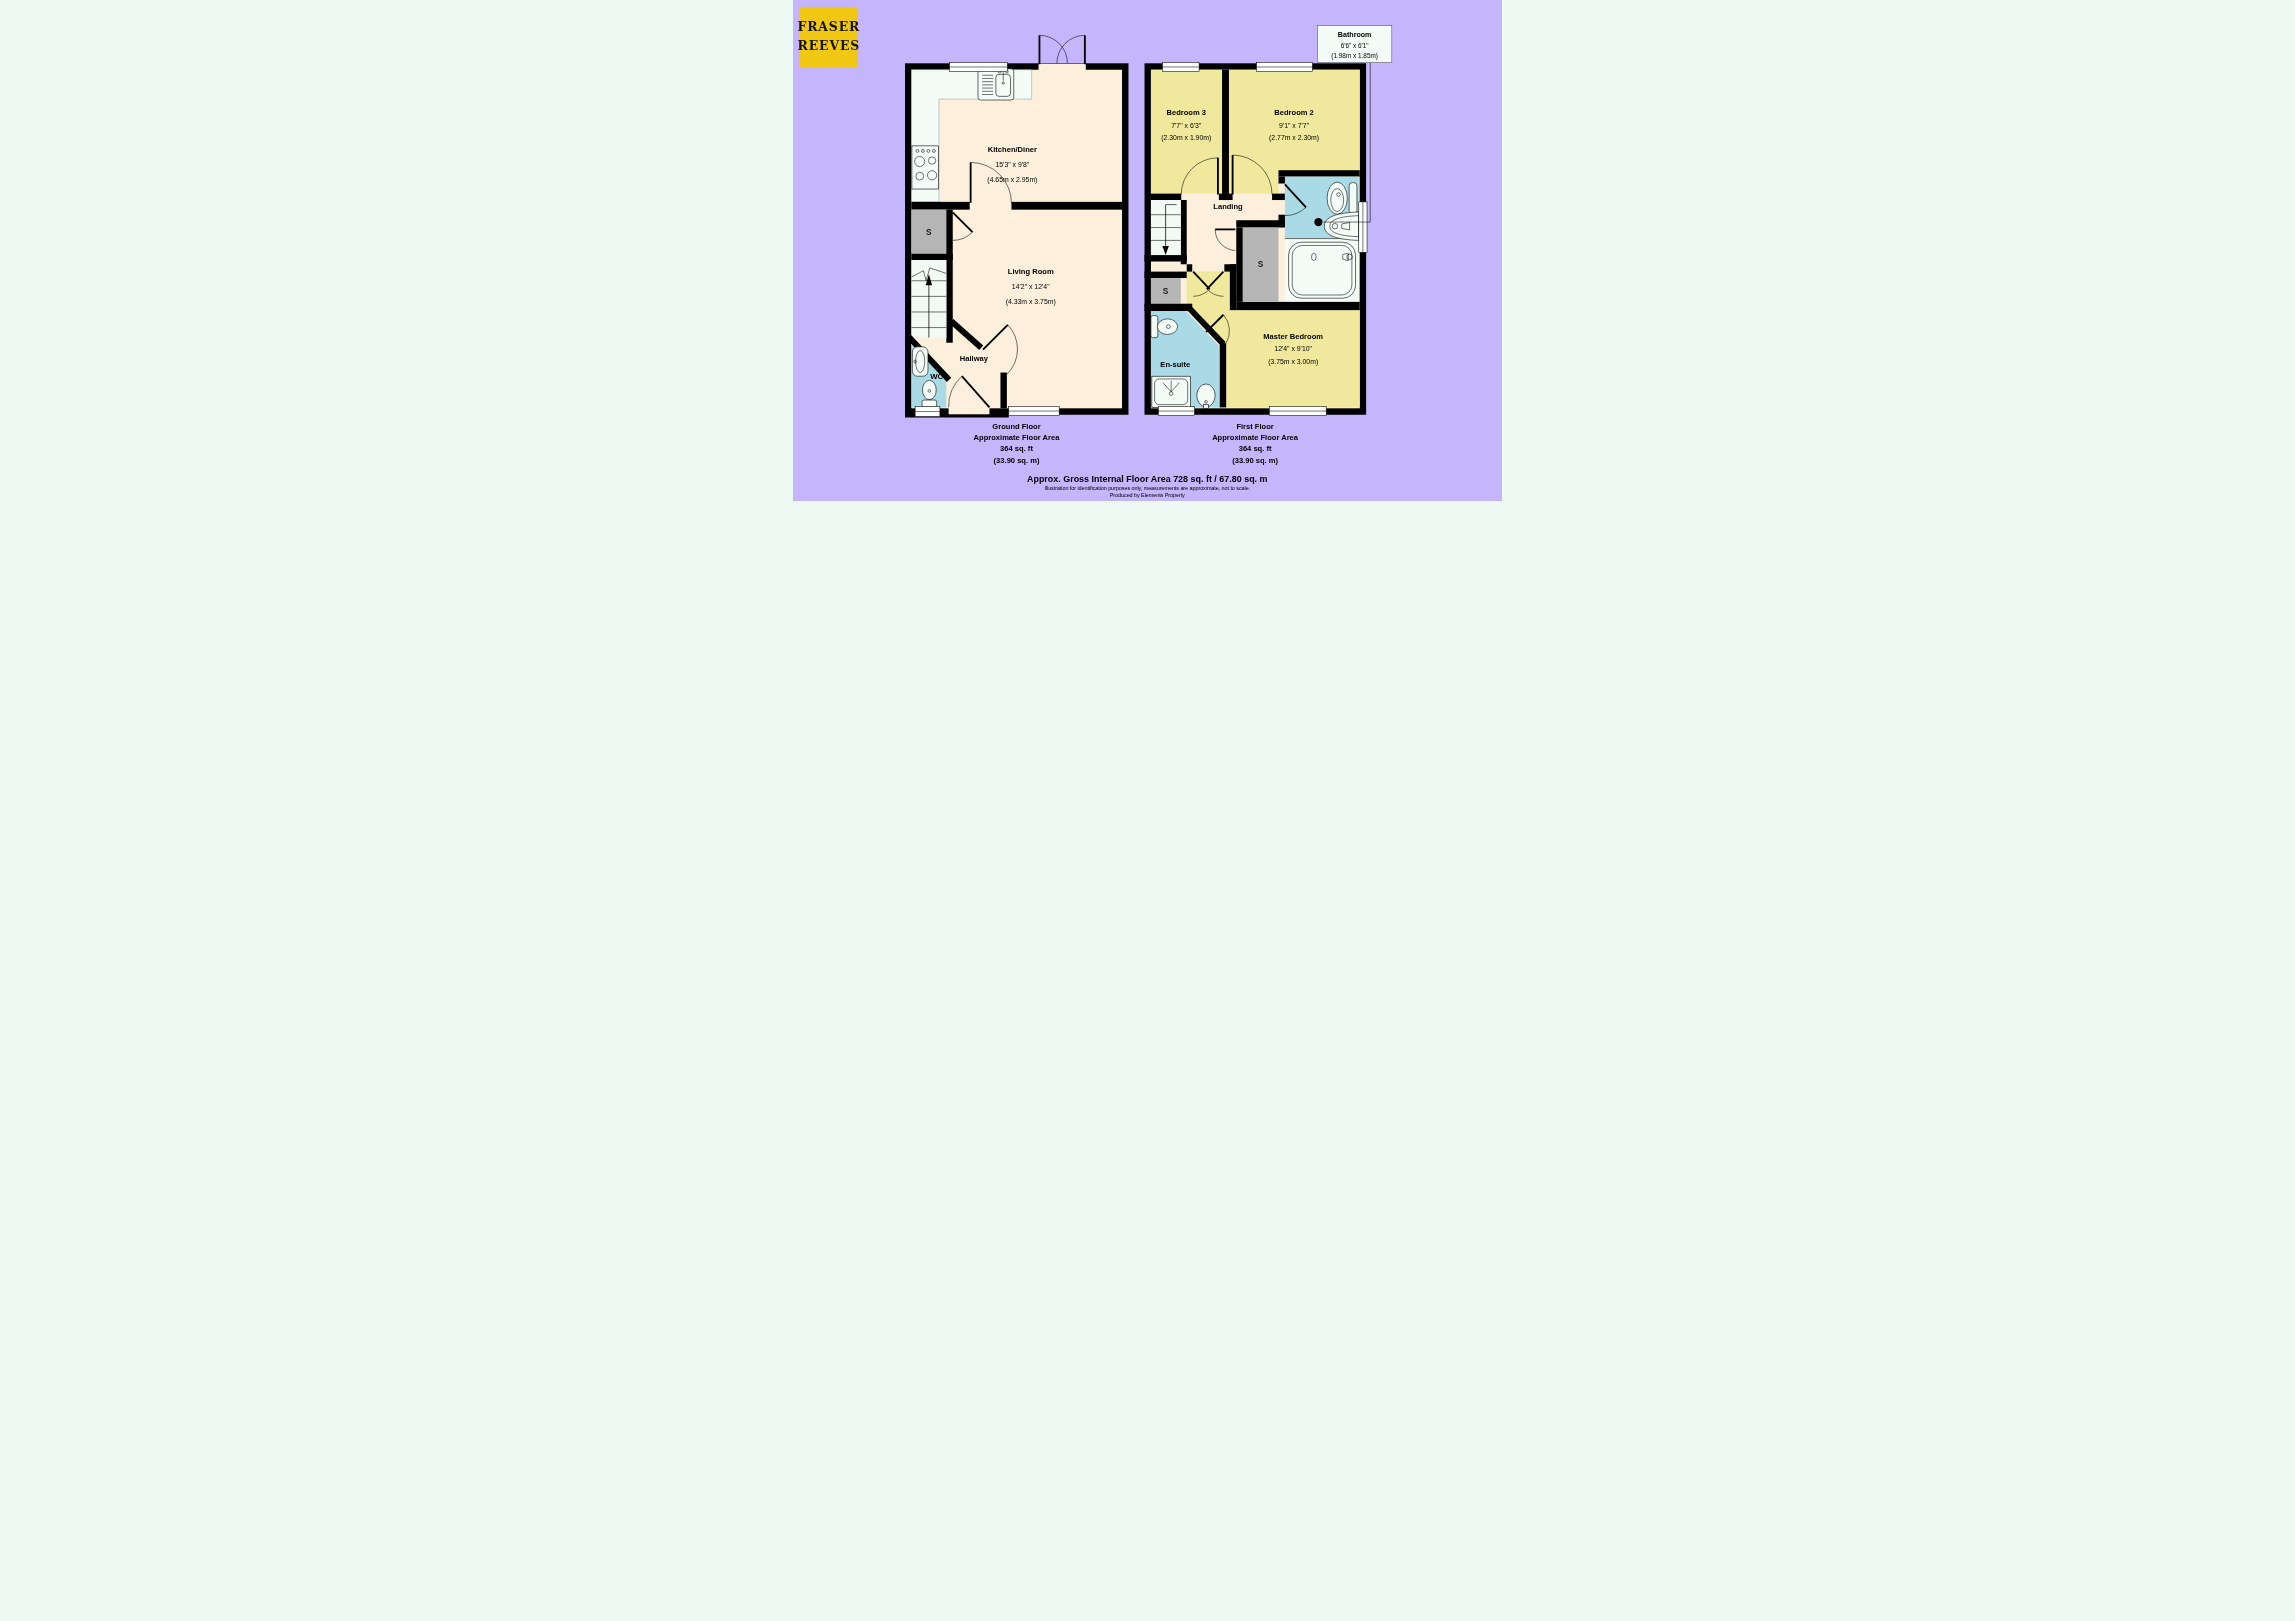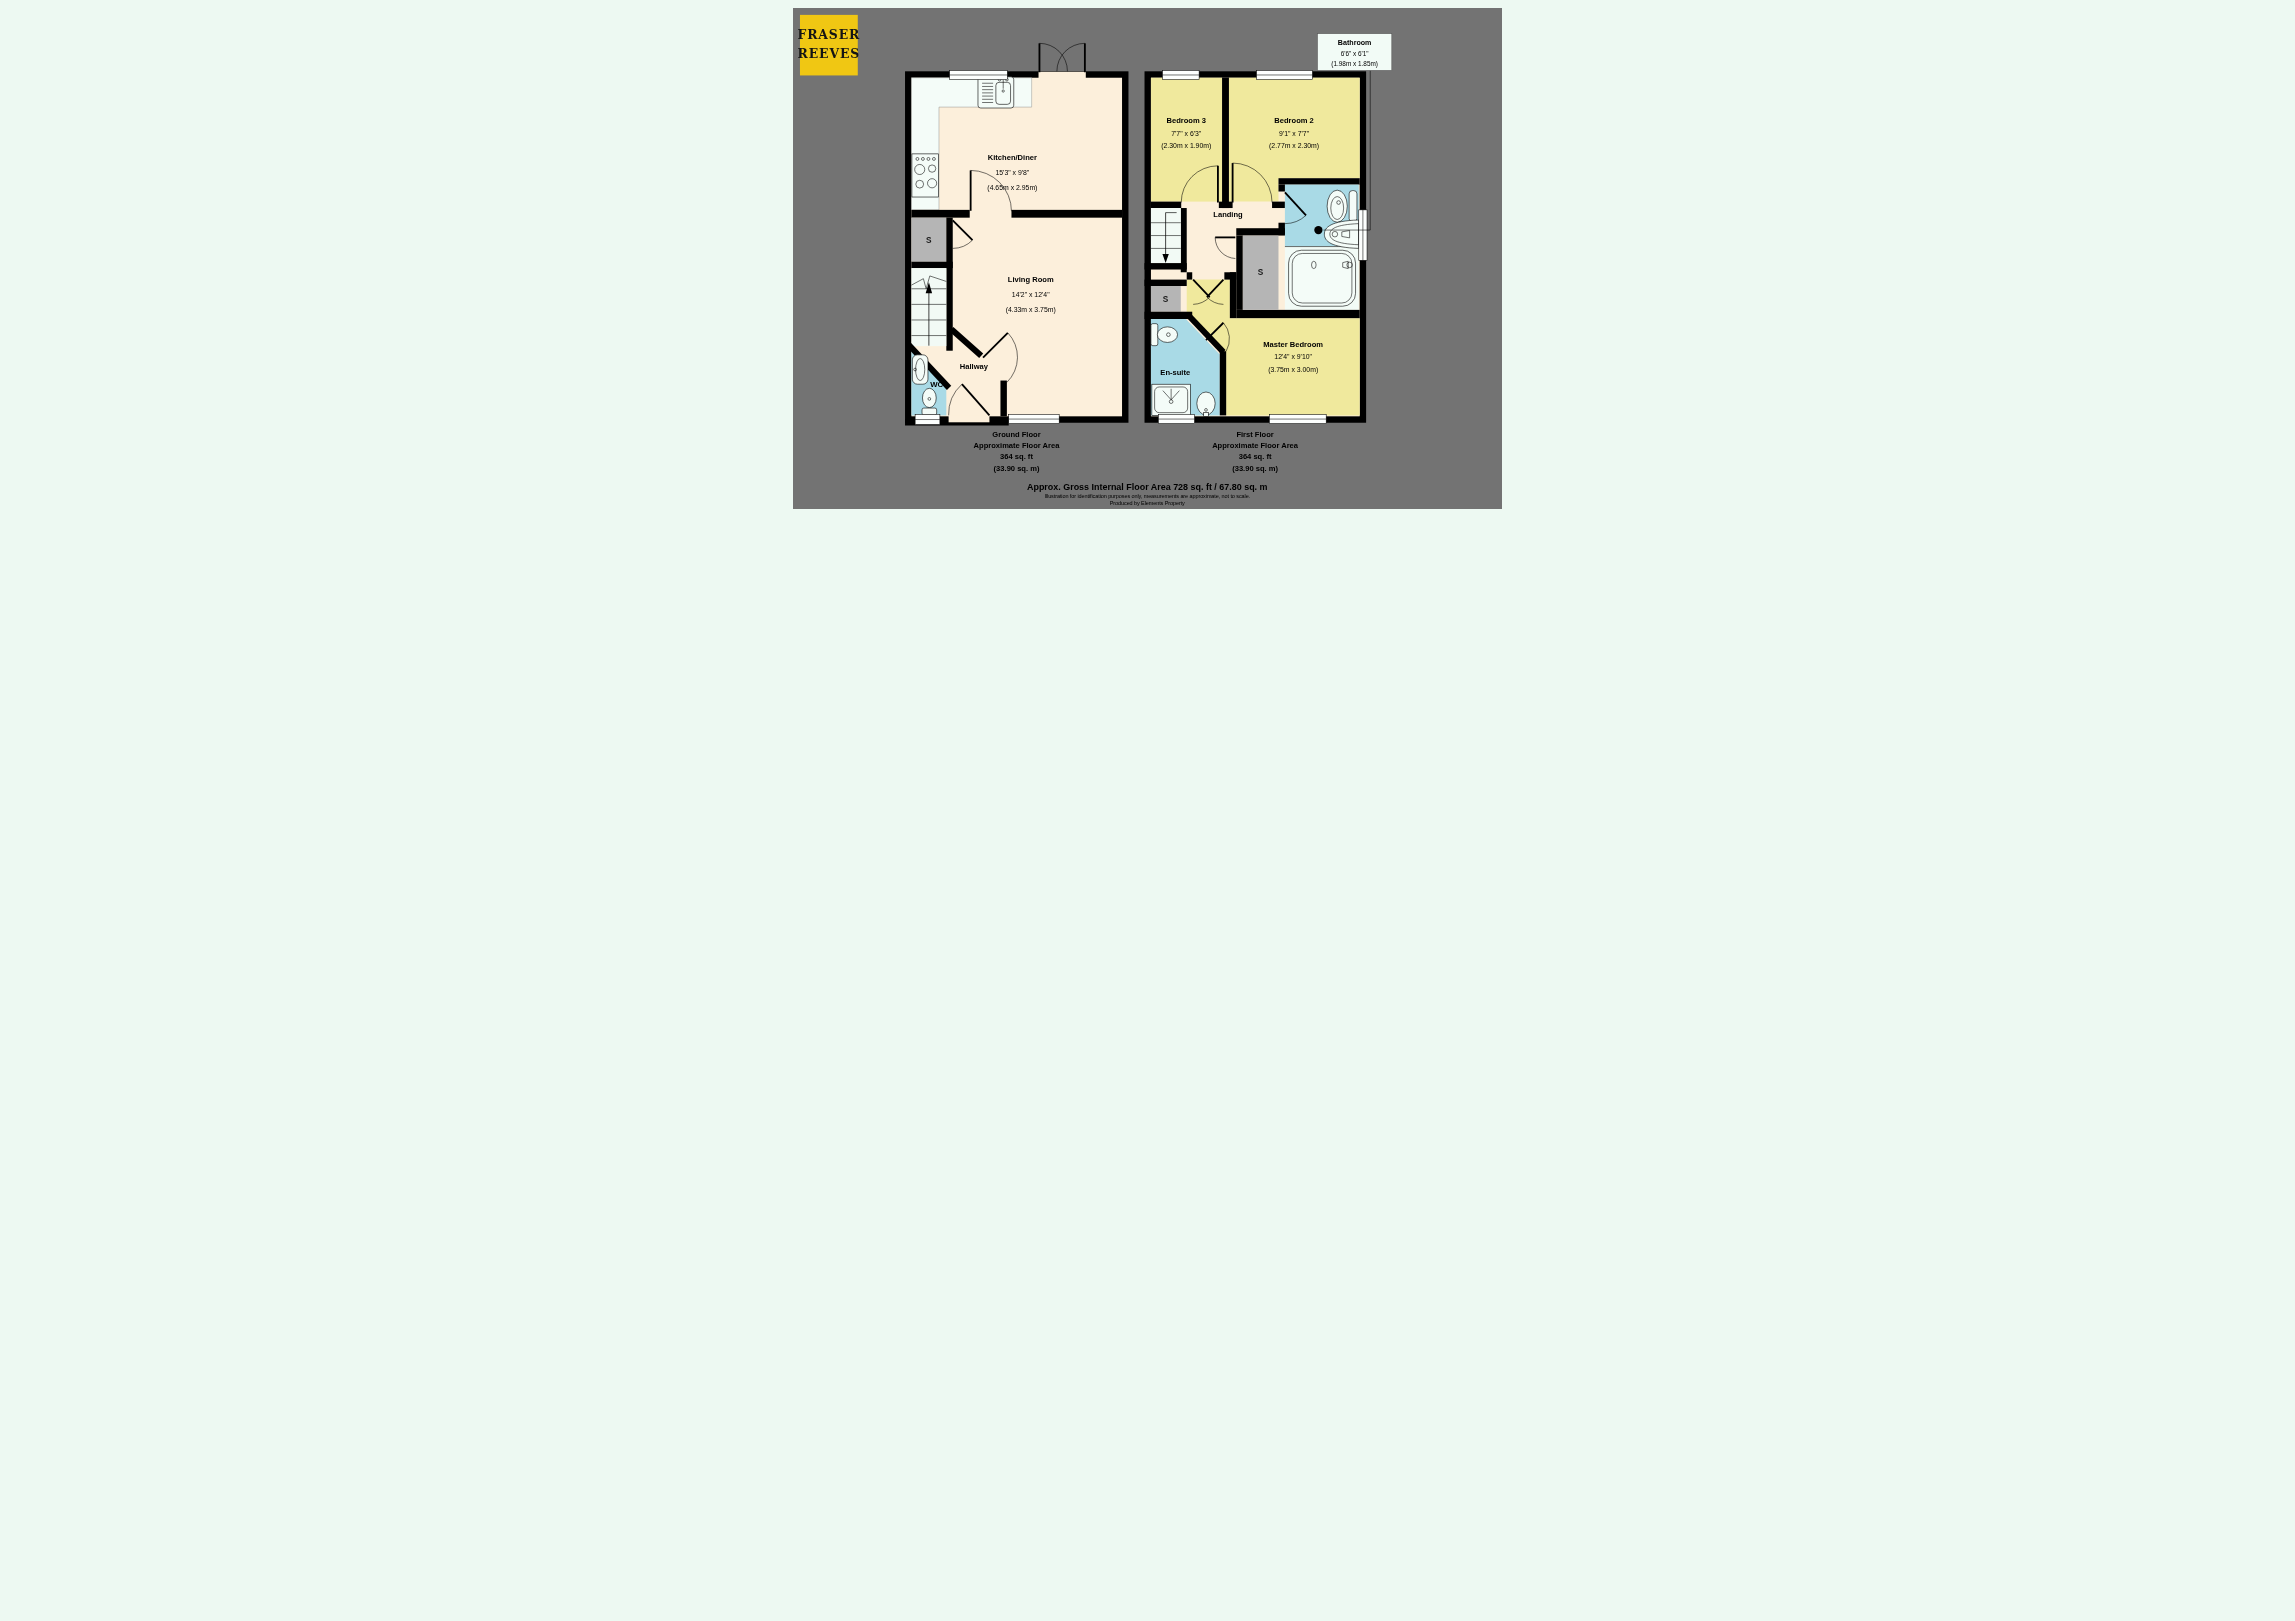--- a/index.html
+++ b/index.html
@@ -1,16 +1,16 @@
 <!DOCTYPE html>
 <html style="font-size:7.3px"><head>
 <meta charset="utf-8">
 <style>
   html,body{margin:0;padding:0;background:#edf9f2;}
-  .page{position:relative;width:709px;height:501px;margin:8px auto;background:#737373;overflow:hidden;
+  .page{position:relative;width:709px;height:501px;margin:0 auto;background:#c4b5fd;overflow:hidden;
         font-family:"Liberation Sans",sans-serif;}
   svg{display:block;width:100%;height:100%;}
   .room-name{font-family:"Liberation Sans",sans-serif;font-weight:bold;font-size:16.5px;fill:#000;}
   .room-dims{font-family:"Liberation Sans",sans-serif;font-weight:normal;font-size:15px;fill:#000;}
   .s-label{font-family:"Liberation Sans",sans-serif;font-weight:bold;font-size:18px;fill:#1a1a1a;}
   .caption{font-family:"Liberation Sans",sans-serif;font-weight:bold;font-size:16.5px;fill:#000;}
   .footer-big{font-family:"Liberation Sans",sans-serif;font-weight:bold;font-size:19.5px;fill:#000;}
   .footer-small{font-family:"Liberation Sans",sans-serif;font-size:12px;letter-spacing:-0.2px;fill:#000;}
   .logo-text{font-family:"DejaVu Serif",serif;font-weight:bold;font-size:27px;letter-spacing:2px;fill:#141414;}
   .callout-name{font-family:"Liberation Sans",sans-serif;font-weight:bold;font-size:15.5px;fill:#000;}

